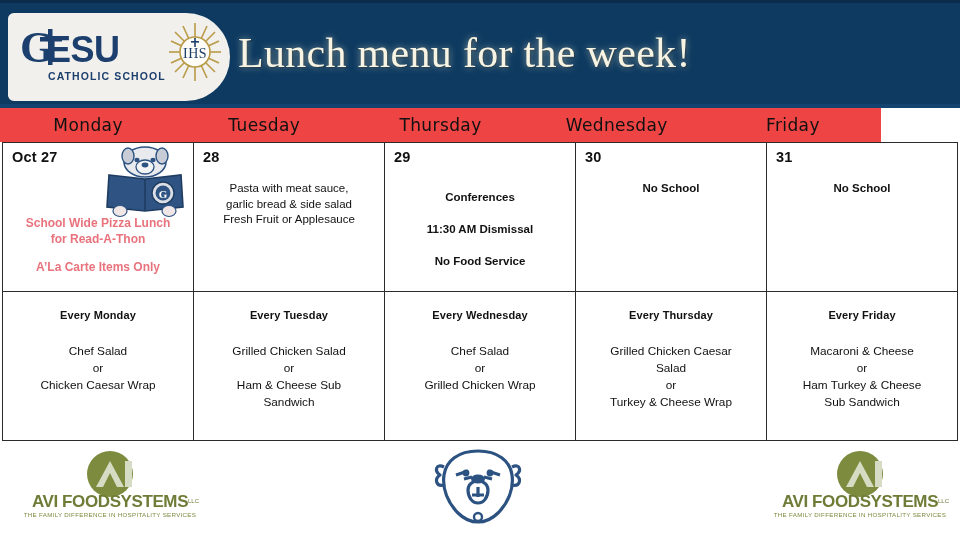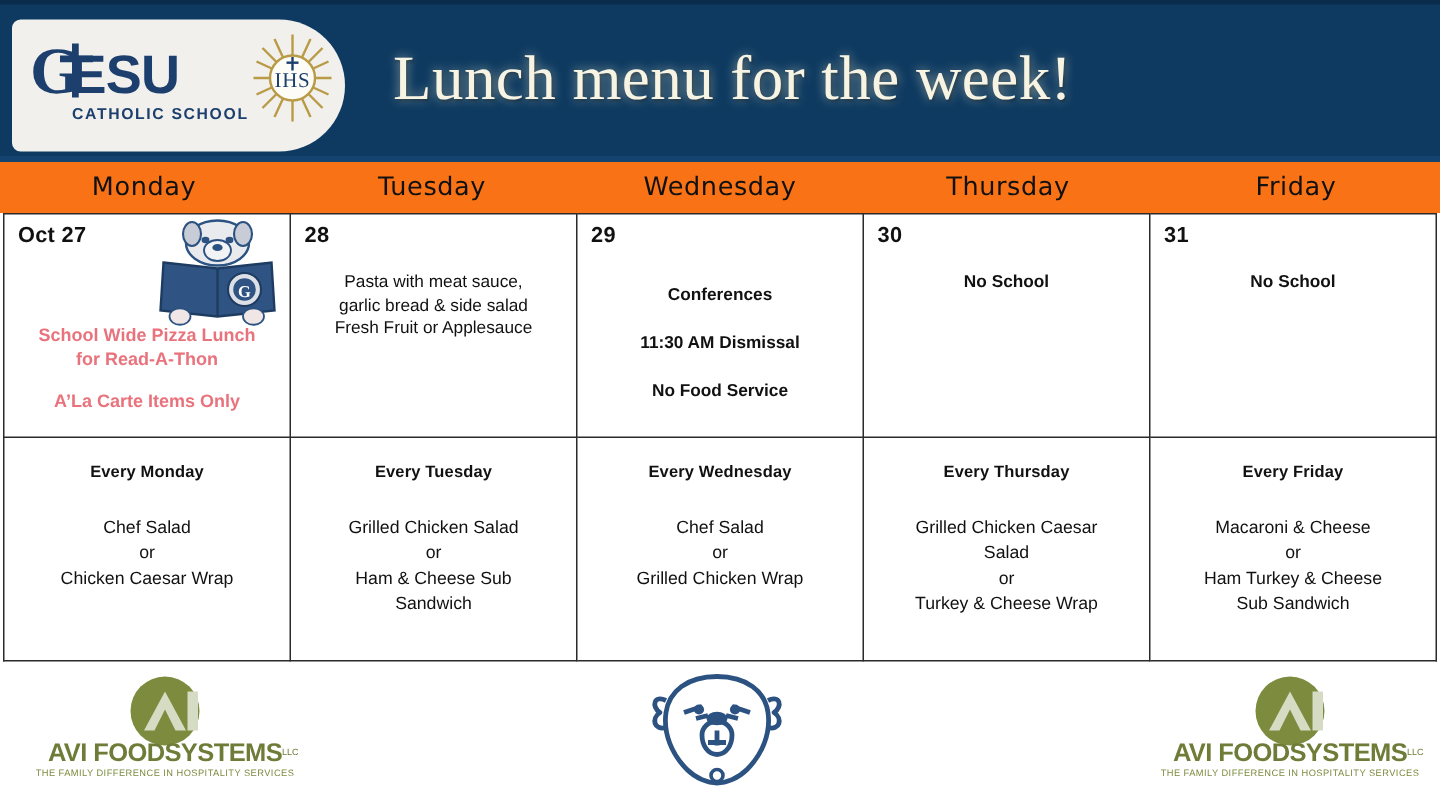--- a/index.html
+++ b/index.html
@@ -63,36 +63,36 @@
   }
   .ihs-emblem {
     position: absolute;
     left: 158px;
     top: 8px;
     width: 58px;
     height: 62px;
   }
   .header-title {
     position: absolute;
-    left: 262px;
+    left: 238px;
     top: 26px;
     font-family: "Liberation Serif", serif;
     font-size: 42px;
     color: #f7f4e4;
     letter-spacing: 0.3px;
     text-shadow: 0 0 7px rgba(255,250,210,0.55), 1px 1px 2px rgba(0,0,0,0.45);
     white-space: nowrap;
   }
 
   
   .daynames {
     display: flex;
-    width: 960px;
+    width: 881px;
     height: 34px;
-    background: #f97316;
+    background: #ef4444;
   }
   .dayname {
     flex: 1 1 0;
     text-align: center;
     font-family: "DejaVu Sans", sans-serif;
     font-size: 17px;
     color: #111111;
     line-height: 34px;
     letter-spacing: 0.4px;
     font-weight: 400;
@@ -249,22 +249,22 @@
         <rect x="25" y="20" width="8" height="1.6" fill="#1c3f6e"></rect>
       </svg>
     </div>
   </div>
   <div class="header-title">Lunch menu for the week!</div>
 </div>
 
 <div class="daynames">
   <div class="dayname">Monday</div>
   <div class="dayname">Tuesday</div>
+  <div class="dayname">Thursday</div>
   <div class="dayname">Wednesday</div>
-  <div class="dayname">Thursday</div>
   <div class="dayname">Friday</div>
 </div>
 
 <table class="calendar">
   <tbody>
       <tr class="row-dates">
 
     <td>
       <div class="cell">
         <div class="date-num">Oct 27</div>

